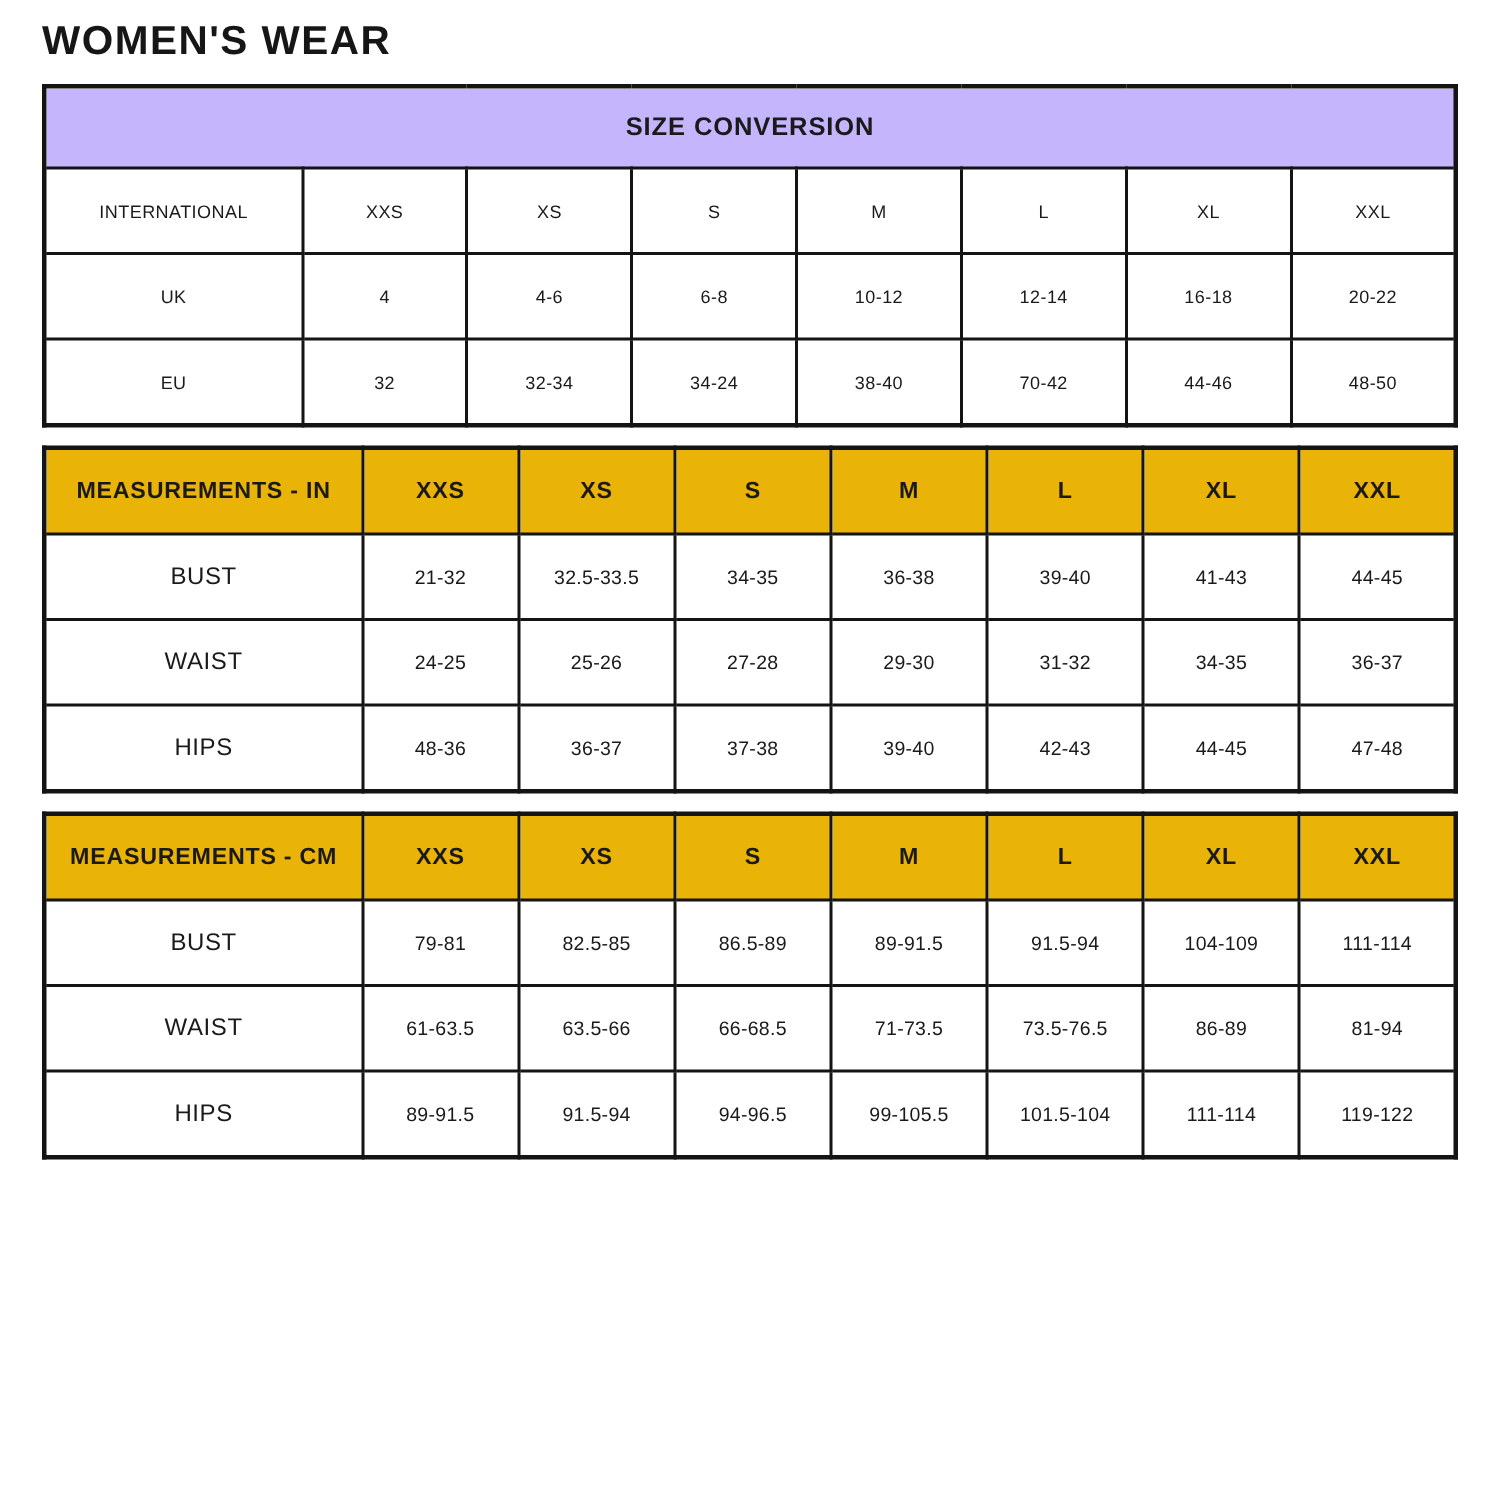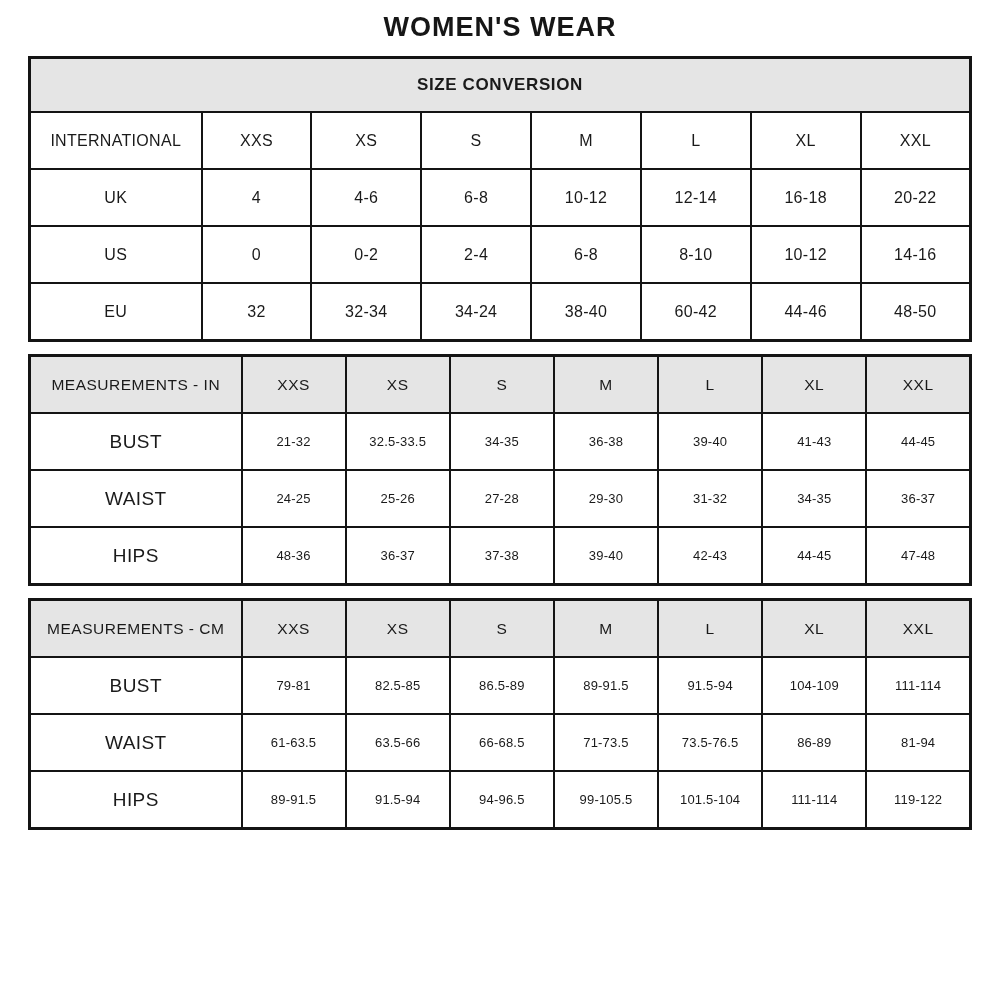--- a/index.html
+++ b/index.html
@@ -9,21 +9,20 @@
     width: 1000px;
     font-family: "Liberation Sans", sans-serif;
     color: #1a1a1a;
   }
   .page {
     width: 944px;
     margin: 0 auto;
     padding-top: 12px;
   }
   .page-title {
-    text-align: center;
     font-size: 27px;
     font-weight: bold;
     letter-spacing: 1px;
     line-height: 1.15;
     margin: 0 0 13px 0;
     color: #161616;
   }
   table {
     width: 944px;
     border-collapse: collapse;
@@ -33,39 +32,39 @@
   }
   td {
     border: 2px solid #141414;
     text-align: center;
     vertical-align: middle;
     padding: 0 2px;
     overflow: hidden;
     white-space: nowrap;
   }
   
-  .t-conv td { height: 55px; font-size: 16px; letter-spacing: 0.3px; }
+  .t-conv td { height: 55px; font-size: 12px; letter-spacing: 0.3px; }
   .t-conv .table-banner {
     height: 52px;
-    background: #e5e5e5;
+    background: #c4b5fd;
     font-weight: bold;
     font-size: 17px;
     letter-spacing: 0.6px;
   }
   .t-conv col.c-first { width: 172px; }
   
   .t-meas col.c-first { width: 212px; }
   .t-meas td { height: 55px; }
   .t-meas .head-cell {
-    background: #e5e5e5;
-    font-weight: normal;
+    background: #eab308;
+    font-weight: bold;
     font-size: 15.5px;
     letter-spacing: 0.5px;
   }
-  .t-meas .lbl-cell { font-size: 19px; letter-spacing: 0.4px; }
+  .t-meas .lbl-cell { font-size: 16px; letter-spacing: 0.4px; }
   .t-meas .val-cell { font-size: 13px; letter-spacing: 0.2px; }
 </style>
 </head>
 <body>
 
 <div class="page">
 
   <h1 class="page-title">WOMEN'S WEAR</h1>
 
   <table class="t-conv">
@@ -91,36 +90,26 @@
         <td>UK</td>
         <td>4</td>
         <td>4-6</td>
         <td>6-8</td>
         <td>10-12</td>
         <td>12-14</td>
         <td>16-18</td>
         <td>20-22</td>
       </tr>
       <tr>
-        <td>US</td>
-        <td>0</td>
-        <td>0-2</td>
-        <td>2-4</td>
-        <td>6-8</td>
-        <td>8-10</td>
-        <td>10-12</td>
-        <td>14-16</td>
-      </tr>
-      <tr>
         <td>EU</td>
         <td>32</td>
         <td>32-34</td>
         <td>34-24</td>
         <td>38-40</td>
-        <td>60-42</td>
+        <td>70-42</td>
         <td>44-46</td>
         <td>48-50</td>
       </tr>
     </tbody>
   </table>
 
   <table class="t-meas">
     <colgroup>
         <col class="c-first">
         <col span="7">

